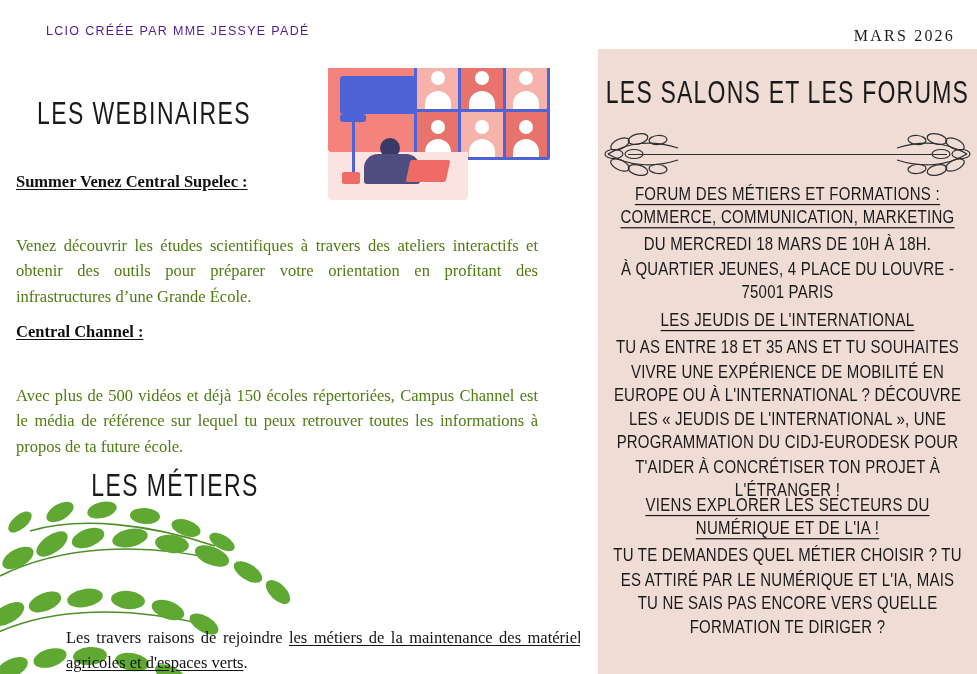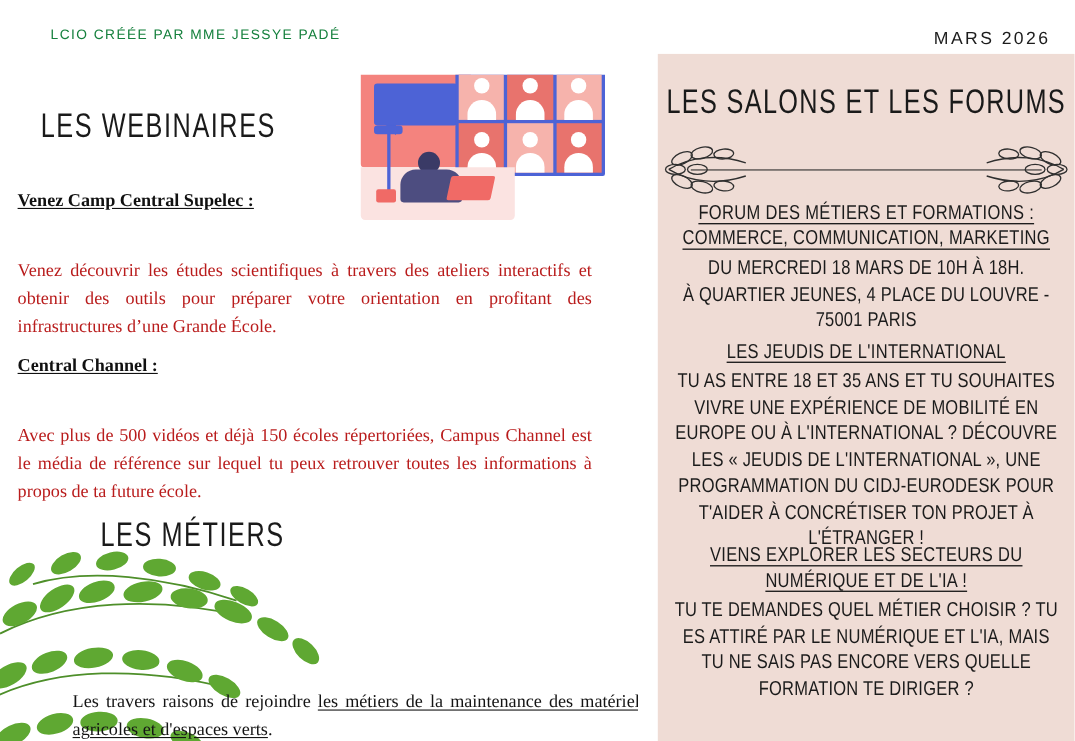--- a/index.html
+++ b/index.html
@@ -16,29 +16,29 @@
   }
 
   
   .header-left {
     position: absolute;
     left: 46px;
     top: 24px;
     font-family: "Liberation Sans", sans-serif;
     font-size: 12.5px;
     letter-spacing: 1.3px;
-    color: #15803d;
+    color: #4c1d95;
     text-transform: uppercase;
     white-space: nowrap;
   }
   .header-right {
     position: absolute;
     right: 22px;
     top: 27px;
-    font-family: Liberation Sans, sans-serif;
+    font-family: Liberation Serif, serif;
     font-size: 16px;
     letter-spacing: 2.2px;
     color: #1c1c1c;
     text-transform: uppercase;
     white-space: nowrap;
   }
 
   
   .left-col {
     position: absolute;
@@ -81,21 +81,21 @@
   }
   #sub-summer { left: 16px; top: 104px; }
   #sub-campus { left: 16px; top: 254px; }
 
   .body-par {
     position: absolute;
     left: 16px;
     width: 522px;
     font-size: 16.5px;
     line-height: 1.55;
-    color: #b91c1c;
+    color: #4d7c0f;
     text-align: justify;
     text-justify: inter-word;
   }
   #par-summer { top: 148px; }
   #par-campus { top: 298px; }
 
   .metiers-par {
     position: absolute;
     left: 66px;
     width: 522px;
@@ -291,21 +291,21 @@
     <div class="lamp-pole"></div>
     <div class="lamp-head"></div>
     <div class="person-head"></div>
     <div class="person-body"></div>
     <div class="laptop"></div>
     <div class="book"></div>
   </div>
 
   <div id="webinaires-title" class="section-title">LES WEBINAIRES</div>
 
-  <div id="sub-summer" class="sub-head">Venez Camp Central Supelec :</div>
+  <div id="sub-summer" class="sub-head">Summer Venez Central Supelec :</div>
   <p id="par-summer" class="body-par">Venez découvrir les études scientifiques à travers des ateliers interactifs et obtenir des outils pour préparer votre orientation en profitant des infrastructures d’une Grande École.</p>
 
   <div id="sub-campus" class="sub-head">Central Channel :</div>
   <p id="par-campus" class="body-par">Avec plus de 500 vidéos et déjà 150 écoles répertoriées, Campus Channel est le média de référence sur lequel tu peux retrouver toutes les informations à propos de ta future école.</p>
 
   <div id="metiers-title" class="section-title">LES MÉTIERS</div>
 
   <svg class="leaves" viewBox="0 0 370 250">
     <g stroke="#4e8f2a" stroke-width="1.6" fill="none">
       <path d="M10 90 C70 60, 150 55, 235 75"></path>

